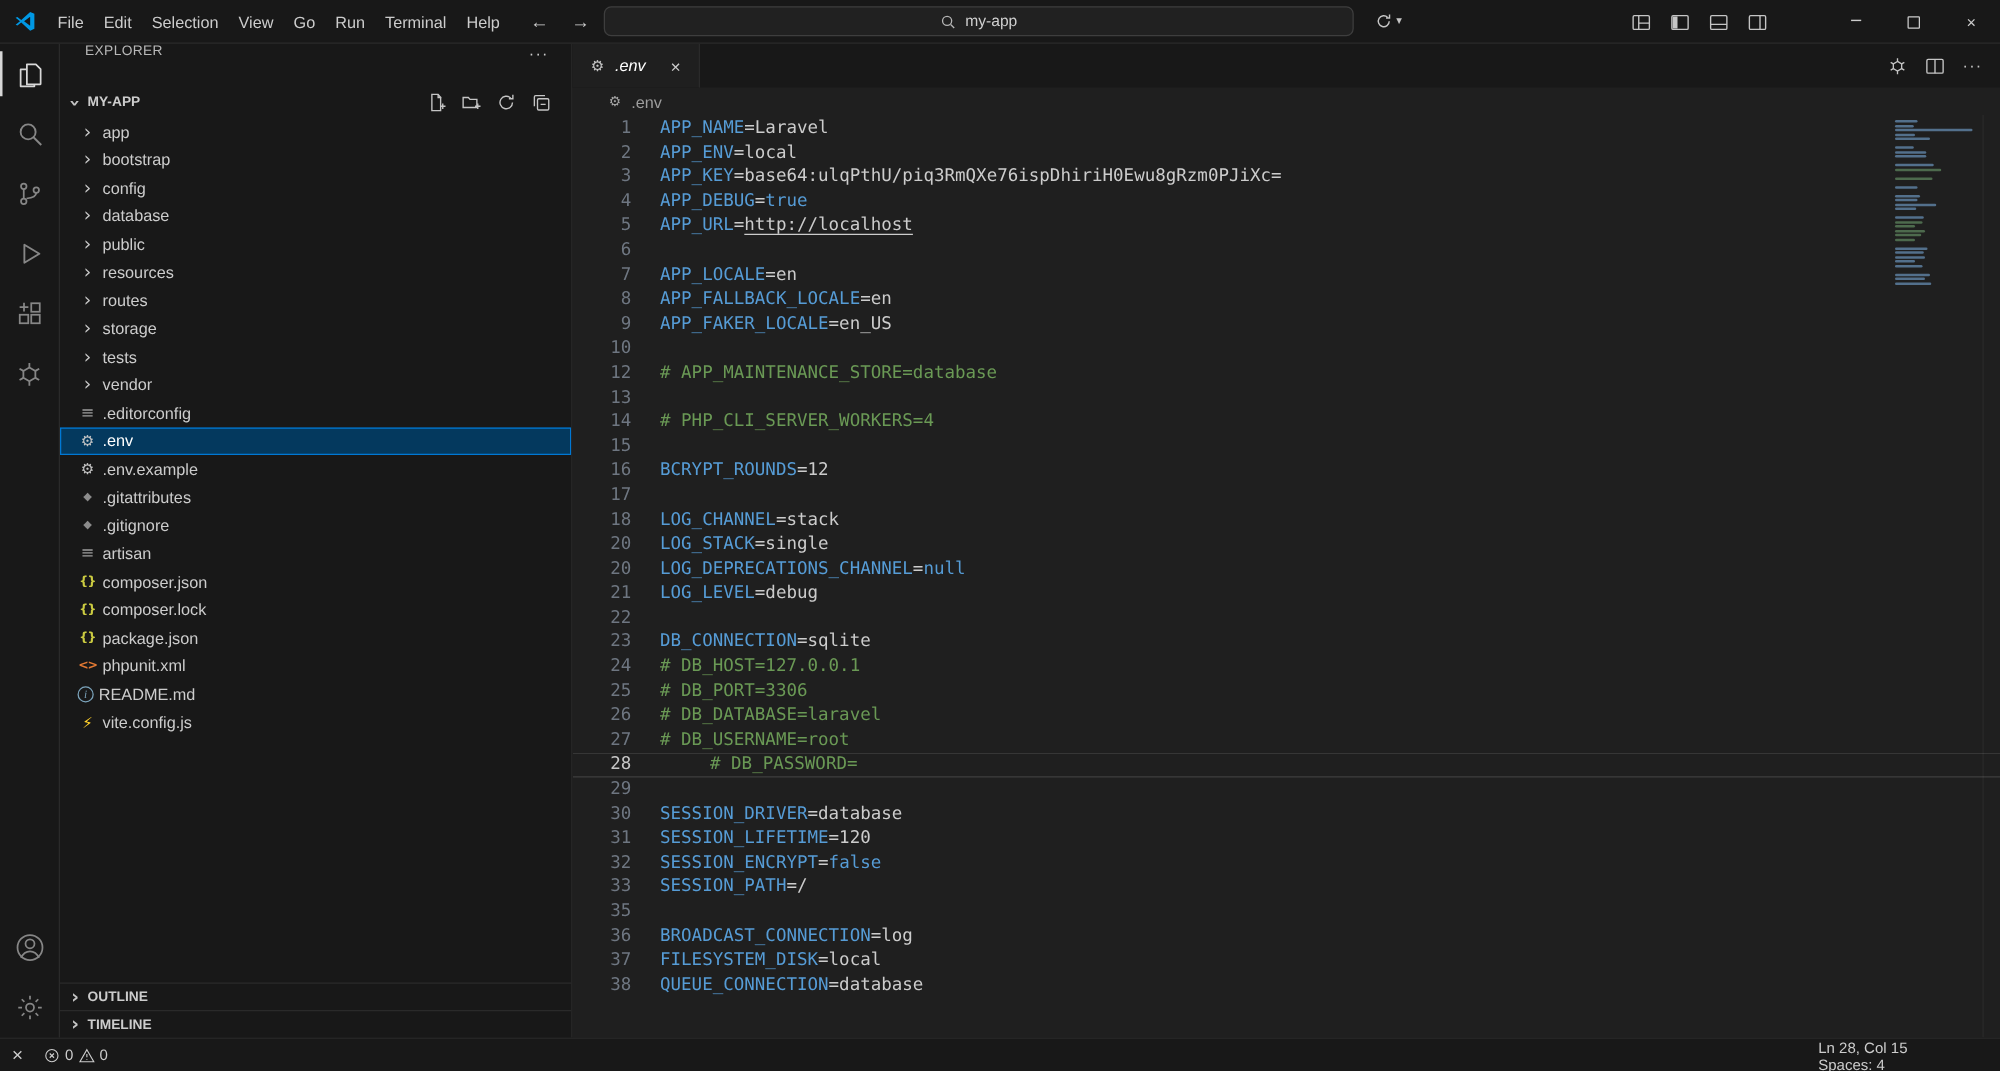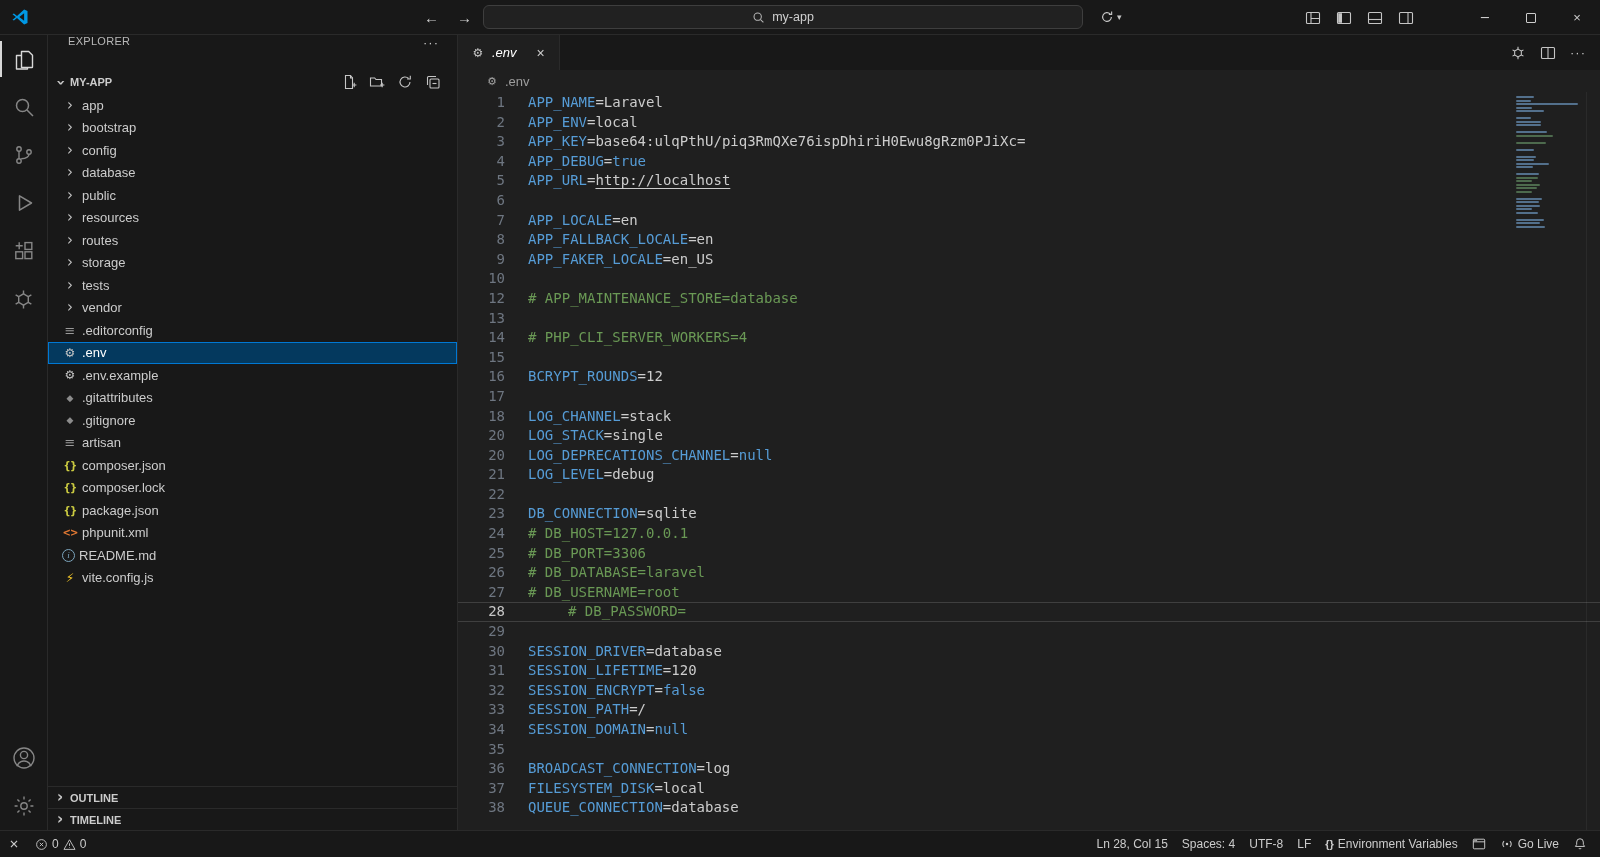--- a/index.html
+++ b/index.html
@@ -81,32 +81,42 @@
   .t-c{color:var(--comment);}
   .t-u{color:#cccccc;text-decoration:underline;text-underline-offset:3px;}
   .minimap{position:absolute;top:4px;right:18px;width:66px;display:flex;flex-direction:column;gap:1.5px;}
   .mrow{height:2px;border-radius:1px;}
   .scroll-strip{position:absolute;top:0;right:13px;width:1px;height:100%;background:rgba(255,255,255,0.05);}
 
   
   .statusbar{height:27px;background:var(--bg-dark);border-top:1px solid var(--border);display:flex;align-items:center;font-size:12px;color:#cccccc;padding-right:6px;}
   .sb-item{display:flex;align-items:center;gap:4px;padding:0 7px;height:100%;white-space:nowrap;}
   .sb-left{display:flex;height:100%;}
-  .sb-right{margin-left:auto;display:flex;height:100%;}
+  .sb-right{margin-left:auto;display:flex;height:100%;flex-direction:column;}
   .braces-ic{font-size:11px;font-weight:700;}
 </style>
 </head>
 <body>
 
 <header class="titlebar">
   <div class="logo">
     <svg viewBox="0 0 24 24" width="18" height="18">
         <path fill="#0098e4" d="M17.5 2 8 10.6 3.9 7.4 2 8.3l4.6 3.7L2 15.7l1.9.9L8 13.4 17.5 22l4.5-2V4l-4.5-2zm0 5.1v9.8L11 12l6.5-4.9z"></path>
       </svg>
   </div>
+  <nav class="menus" id="menus">
+      <div class="menu">File</div>
+      <div class="menu">Edit</div>
+      <div class="menu">Selection</div>
+      <div class="menu">View</div>
+      <div class="menu">Go</div>
+      <div class="menu">Run</div>
+      <div class="menu">Terminal</div>
+      <div class="menu">Help</div>
+    </nav>
   <div class="nav-arrows">
     <span>←</span>
     <span>→</span>
   </div>
   <div class="cmd-center">
     <span class="s-icon">
       <svg width="13" height="13" viewBox="0 0 16 16" fill="none" stroke="currentColor" stroke-width="1.3">
           <circle cx="7" cy="7" r="4.5"></circle>
           <path d="M10.5 10.5 14 14"></path>
         </svg>
@@ -411,21 +421,20 @@
           <div class="cline"><span class="gut">24</span><span class="ltext"><span class="t-c"># DB_HOST=127.0.0.1</span></span></div>
           <div class="cline"><span class="gut">25</span><span class="ltext"><span class="t-c"># DB_PORT=3306</span></span></div>
           <div class="cline"><span class="gut">26</span><span class="ltext"><span class="t-c"># DB_DATABASE=laravel</span></span></div>
           <div class="cline"><span class="gut">27</span><span class="ltext"><span class="t-c"># DB_USERNAME=root</span></span></div>
           <div class="cline cur"><span class="gut">28</span><span class="ltext"><span class="t-c"># DB_PASSWORD=</span></span></div>
           <div class="cline"><span class="gut">29</span><span class="ltext"></span></div>
           <div class="cline"><span class="gut">30</span><span class="ltext"><span class="t-k">SESSION_DRIVER</span><span class="t-v">=database</span></span></div>
           <div class="cline"><span class="gut">31</span><span class="ltext"><span class="t-k">SESSION_LIFETIME</span><span class="t-v">=120</span></span></div>
           <div class="cline"><span class="gut">32</span><span class="ltext"><span class="t-k">SESSION_ENCRYPT</span><span class="t-v">=</span><span class="t-b">false</span></span></div>
           <div class="cline"><span class="gut">33</span><span class="ltext"><span class="t-k">SESSION_PATH</span><span class="t-v">=/</span></span></div>
-          <div class="cline"><span class="gut">34</span><span class="ltext"><span class="t-k">SESSION_DOMAIN</span><span class="t-v">=</span><span class="t-b">null</span></span></div>
           <div class="cline"><span class="gut">35</span><span class="ltext"></span></div>
           <div class="cline"><span class="gut">36</span><span class="ltext"><span class="t-k">BROADCAST_CONNECTION</span><span class="t-v">=log</span></span></div>
           <div class="cline"><span class="gut">37</span><span class="ltext"><span class="t-k">FILESYSTEM_DISK</span><span class="t-v">=local</span></span></div>
           <div class="cline"><span class="gut">38</span><span class="ltext"><span class="t-k">QUEUE_CONNECTION</span><span class="t-v">=database</span></span></div>
         </div>
       <div class="minimap" id="minimap">
           <div class="mrow" style="width: 18px; background: rgb(83, 112, 140);"></div>
           <div class="mrow" style="width: 15px; background: rgb(83, 112, 140);"></div>
           <div class="mrow" style="width: 62px; background: rgb(83, 112, 140);"></div>
           <div class="mrow" style="width: 16px; background: rgb(83, 112, 140);"></div>

